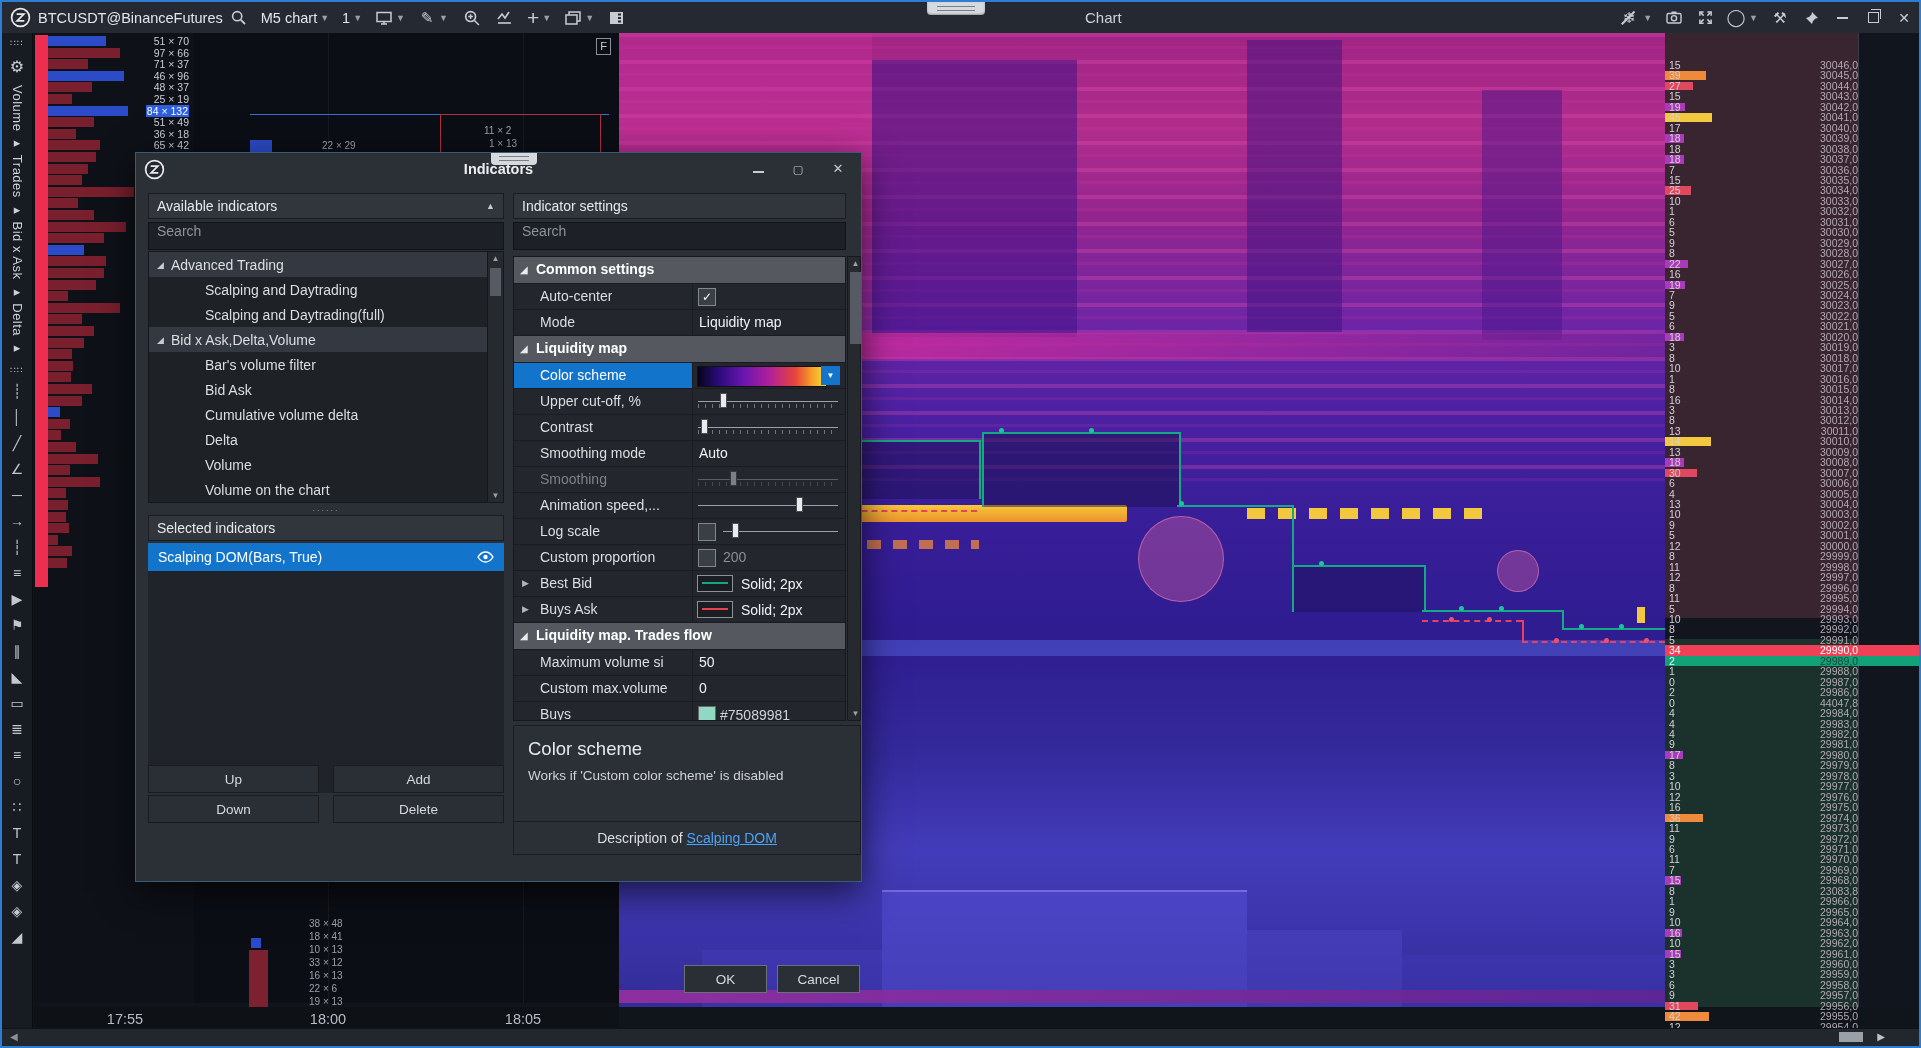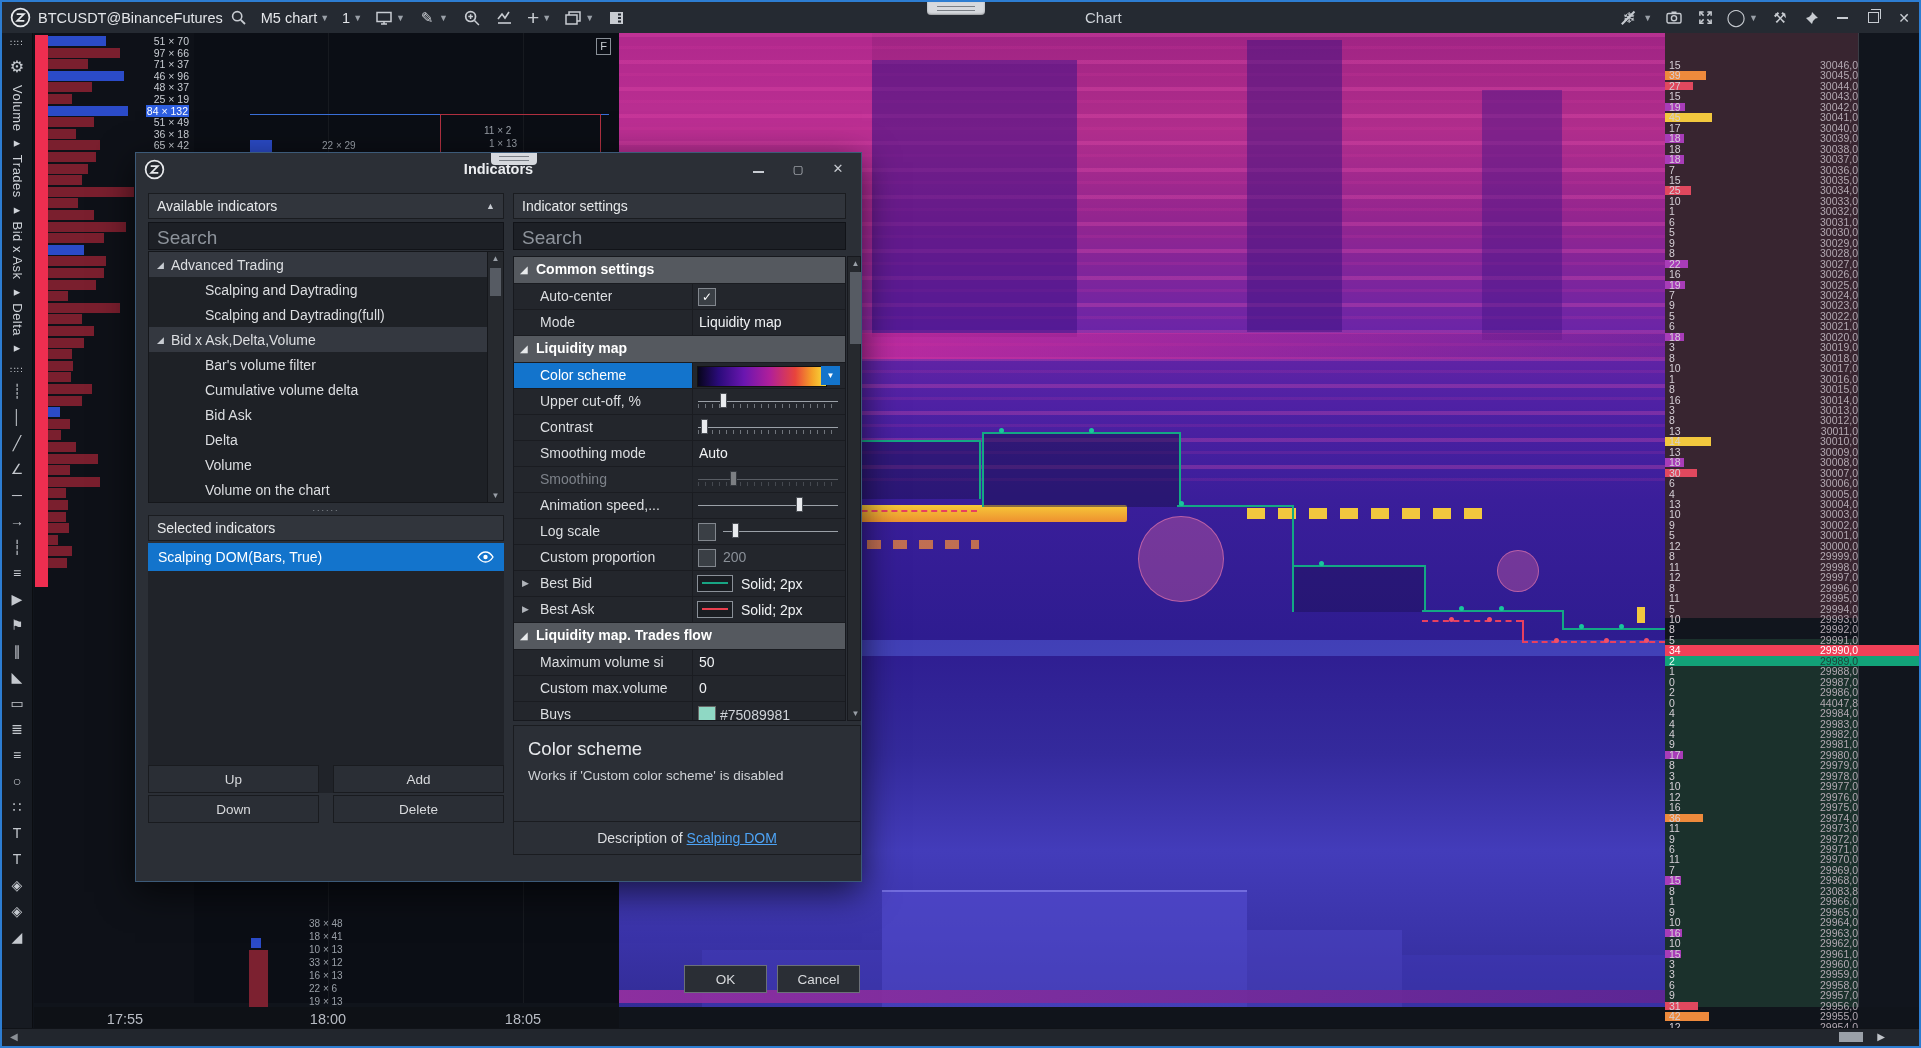--- a/index.html
+++ b/index.html
@@ -88,21 +88,21 @@
   
   #dlg{position:absolute;left:133px;top:150px;width:725px;height:728px;background:#2b2f36;border:1px solid #3c5a78;
        box-shadow:0 10px 34px rgba(0,0,0,.65);}
   #dlg-title{position:absolute;left:0;top:0;right:0;height:34px;}
   #dlg-title .t{position:absolute;left:50%;transform:translateX(-50%);top:8px;font-weight:bold;font-size:14.5px;color:#eceef1;}
   #dlg-handle{position:absolute;left:355px;top:0;width:46px;height:12px;background:#d6d9de;border-radius:0 0 4px 4px;}
   #dlg-handle:before,#dlg-handle:after{content:"";position:absolute;left:8px;right:8px;height:1px;background:#7a7f86;}
   #dlg-handle:before{top:3px}#dlg-handle:after{top:7px}
   .winbtn{position:absolute;top:7px;width:22px;height:18px;color:#c6cad0;font-size:13px;text-align:center;line-height:18px;cursor:pointer;}
   .panel-h{background:#31353c;border:1px solid #1a1c20;height:26px;display:flex;align-items:center;padding:0 8px;font-size:14px;color:#e6e8ea;justify-content:space-between;box-sizing:border-box;}
-  .search{background:#1d2026;border:1px solid #111318;height:28px;box-sizing:border-box;color:#8d939b;font-size:19px;padding:0 8px;display:flex;align-items:flex-end;}
+  .search{background:#1d2026;border:1px solid #111318;height:28px;box-sizing:border-box;color:#8d939b;font-size:14px;padding:0 8px;display:flex;align-items:flex-start;}
   #dlg-left{position:absolute;left:12px;top:40px;width:356px;bottom:10px;}
   #tree{position:absolute;left:0;top:58px;width:356px;height:252px;background:#1e2126;border:1px solid #15171b;box-sizing:border-box;}
   .trow{height:25px;display:flex;align-items:center;font-size:14px;color:#dcdee1;cursor:pointer;}
   .trow .tri{width:14px;margin-left:8px;font-size:9px;color:#c8ccd2;}
   .trow.group{background:#343840;}
   .trow.item{padding-left:56px;}
   #tree-sb{position:absolute;right:0;top:0;bottom:0;width:15px;background:#26292e;border-left:1px solid #15171b;}
   .sb-arrow{position:absolute;left:0;width:15px;height:13px;color:#9aa0a8;font-size:8px;text-align:center;line-height:13px;}
   .sb-thumb{position:absolute;left:2px;width:11px;background:#565b63;}
   #dots-split{position:absolute;left:0;top:312px;width:356px;height:10px;text-align:center;color:#8a8f96;font-size:9px;letter-spacing:2px;line-height:6px;}
@@ -1011,24 +1011,24 @@
               <span>Scalping and Daytrading(full)</span>
             </div>
             <div class="trow group">
               <span class="tri">◢</span>
               <span>Bid x Ask,Delta,Volume</span>
             </div>
             <div class="trow item">
               <span>Bar's volume filter</span>
             </div>
             <div class="trow item">
+              <span>Bid Ask</span>
+            </div>
+            <div class="trow item">
               <span>Cumulative volume delta</span>
-            </div>
-            <div class="trow item">
-              <span>Bid Ask</span>
             </div>
             <div class="trow item">
               <span>Delta</span>
             </div>
             <div class="trow item">
               <span>Volume</span>
             </div>
             <div class="trow item">
               <span>Volume on the chart</span>
             </div>
@@ -1155,21 +1155,21 @@
             <span class="lab">Best Bid</span>
             <div class="val">
               <div class="lswatch">
                 <i style="background: rgb(24, 165, 132);"></i>
               </div>
               <span class="lstext">Solid; 2px</span>
             </div>
           </div>
           <div class="srow ">
             <span class="exp">▶</span>
-            <span class="lab">Best Ask</span>
+            <span class="lab">Buys Ask</span>
             <div class="val">
               <div class="lswatch">
                 <i style="background: rgb(232, 64, 79);"></i>
               </div>
               <span class="lstext">Solid; 2px</span>
             </div>
           </div>
           <div class="srow group" style="height: 27px;">
             <span class="tri">◢</span>
             <span class="lab">Liquidity map. Trades flow</span>

